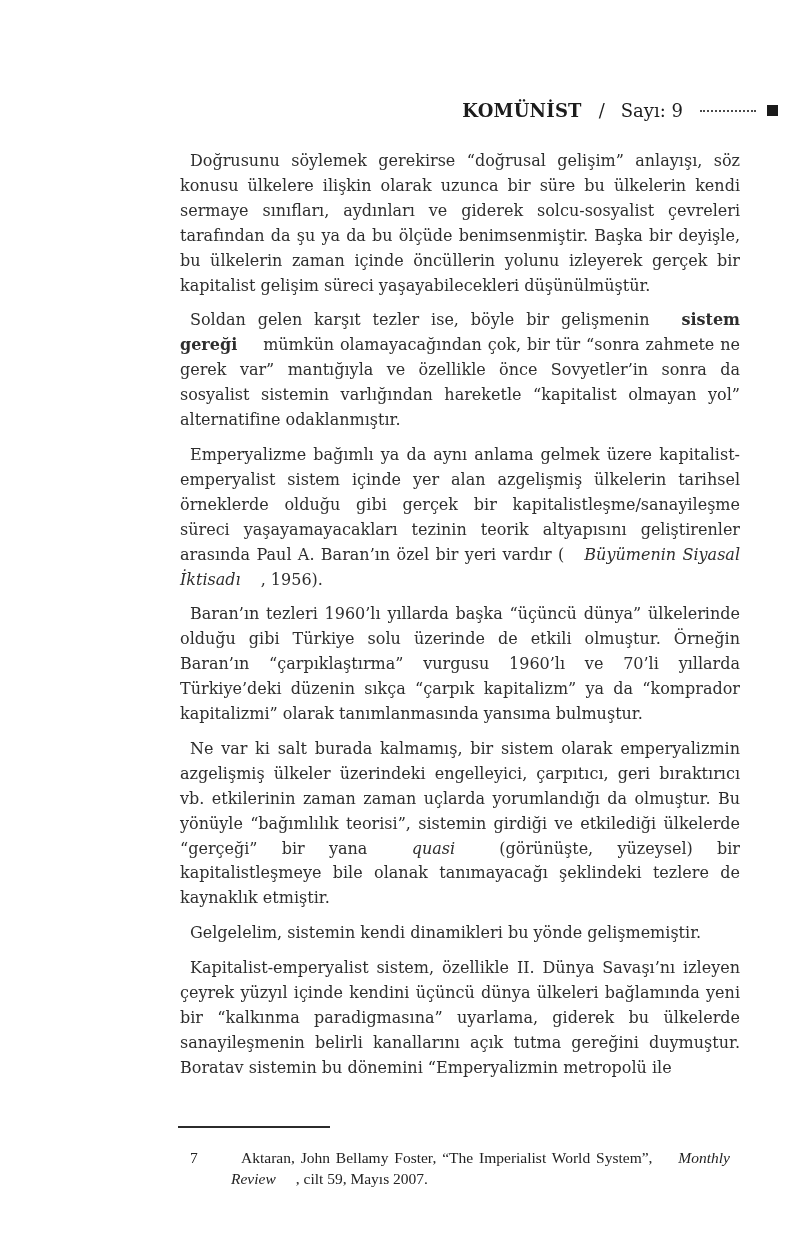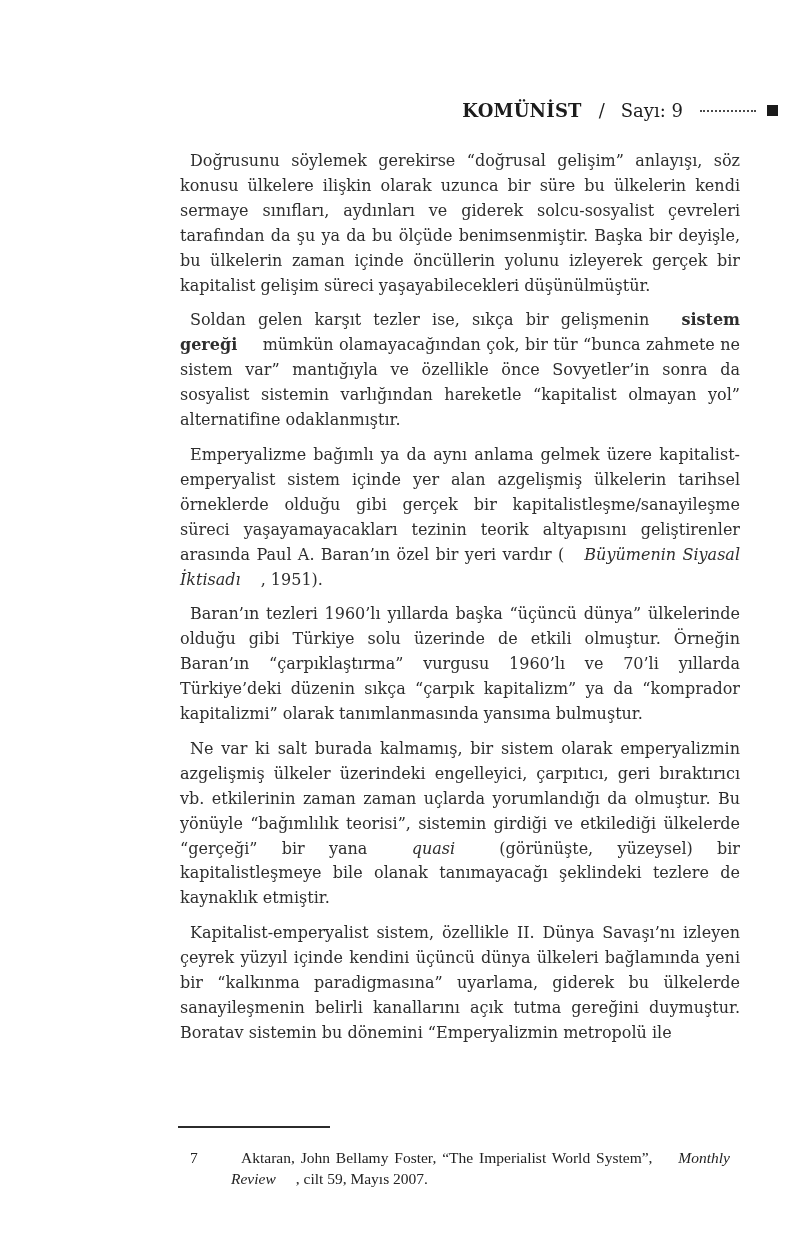--- a/index.html
+++ b/index.html
@@ -109,24 +109,25 @@
   <header class="page-header">
     <span class="journal">KOMÜNİST</span>
     <span class="hdr-sep">/</span>
     <span class="issue">Sayı: 9</span>
     <span class="leader"></span>
     <span class="square"></span>
   </header>
 
   <main class="content" id="paragraphs">
       <p><span>Doğrusunu söylemek gerekirse “doğrusal gelişim” anlayışı, söz konusu ülkelere ilişkin olarak uzunca bir süre bu ülkelerin kendi sermaye sınıfları, aydınları ve giderek solcu-sosyalist çevreleri tarafından da şu ya da bu ölçüde benimsenmiştir. Başka bir deyişle, bu ülkelerin zaman içinde öncüllerin yolunu izleyerek gerçek bir kapitalist gelişim süreci yaşayabilecekleri düşünülmüştür.</span></p>
-      <p><span>Soldan gelen karşıt tezler ise, sıkça bir gelişmenin </span><strong>sistem gereği</strong><span> mümkün olamayacağından çok, bir tür “bunca zahmete ne sistem var” mantığıyla ve özellikle önce Sovyetler’in sonra da sosyalist sistemin varlığından hareketle “kapitalist olmayan yol” alternatifine odaklanmıştır.</span></p>
-      <p><span>Emperyalizme bağımlı ya da aynı anlama gelmek üzere kapitalist-emperyalist sistem içinde yer alan azgelişmiş ülkelerin tarihsel örneklerde olduğu gibi gerçek bir kapitalistleşme/sanayileşme süreci yaşayamayacakları tezinin teorik altyapısını geliştirenler arasında Paul A. Baran’ın özel bir yeri vardır (</span><em>Büyümenin Siyasal İktisadı</em><span>, 1951).</span></p>
+      <p><span>Soldan gelen karşıt tezler ise, böyle bir gelişmenin </span><strong>sistem gereği</strong><span> mümkün olamayacağından çok, bir tür “sonra zahmete ne gerek var” mantığıyla ve özellikle önce Sovyetler’in sonra da sosyalist sistemin varlığından hareketle “kapitalist olmayan yol” alternatifine odaklanmıştır.</span></p>
+      <p><span>Emperyalizme bağımlı ya da aynı anlama gelmek üzere kapitalist-emperyalist sistem içinde yer alan azgelişmiş ülkelerin tarihsel örneklerde olduğu gibi gerçek bir kapitalistleşme/sanayileşme süreci yaşayamayacakları tezinin teorik altyapısını geliştirenler arasında Paul A. Baran’ın özel bir yeri vardır (</span><em>Büyümenin Siyasal İktisadı</em><span>, 1956).</span></p>
       <p><span>Baran’ın tezleri 1960’lı yıllarda başka “üçüncü dünya” ülkelerinde olduğu gibi Türkiye solu üzerinde de etkili olmuştur. Örneğin Baran’ın “çarpıklaştırma” vurgusu 1960’lı ve 70’li yıllarda Türkiye’deki düzenin sıkça “çarpık kapitalizm” ya da “komprador kapitalizmi” olarak tanımlanmasında yansıma bulmuştur.</span></p>
       <p><span>Ne var ki salt burada kalmamış, bir sistem olarak emperyalizmin azgelişmiş ülkeler üzerindeki engelleyici, çarpıtıcı, geri bıraktırıcı vb. etkilerinin zaman zaman uçlarda yorumlandığı da olmuştur. Bu yönüyle “bağımlılık teorisi”, sistemin girdiği ve etkilediği ülkelerde “gerçeği” bir yana </span><em>quasi</em><span> (görünüşte, yüzeysel) bir kapitalistleşmeye bile olanak tanımayacağı şeklindeki tezlere de kaynaklık etmiştir.</span></p>
+      <p><span>Gelgelelim, sistemin kendi dinamikleri bu yönde gelişmemiştir.</span></p>
       <p><span>Kapitalist-emperyalist sistem, özellikle II. Dünya Savaşı’nı izleyen çeyrek yüzyıl içinde kendini üçüncü dünya ülkeleri bağlamında yeni bir “kalkınma paradigmasına” uyarlama, giderek bu ülkelerde sanayileşmenin belirli kanallarını açık tutma gereğini duymuştur. Boratav sistemin bu dönemini “Emperyalizmin metropolü ile</span></p>
     </main>
 
   <footer class="footnote-block">
     <div class="fn-rule"></div>
     <div class="footnote">
       <span class="fn-num">7</span>
       <span class="fn-text" id="fn-text"><span>Aktaran, John Bellamy Foster, “The Imperialist World System”, </span><em>Monthly Review</em><span>, cilt 59, Mayıs 2007.</span></span>
     </div>
   </footer>

